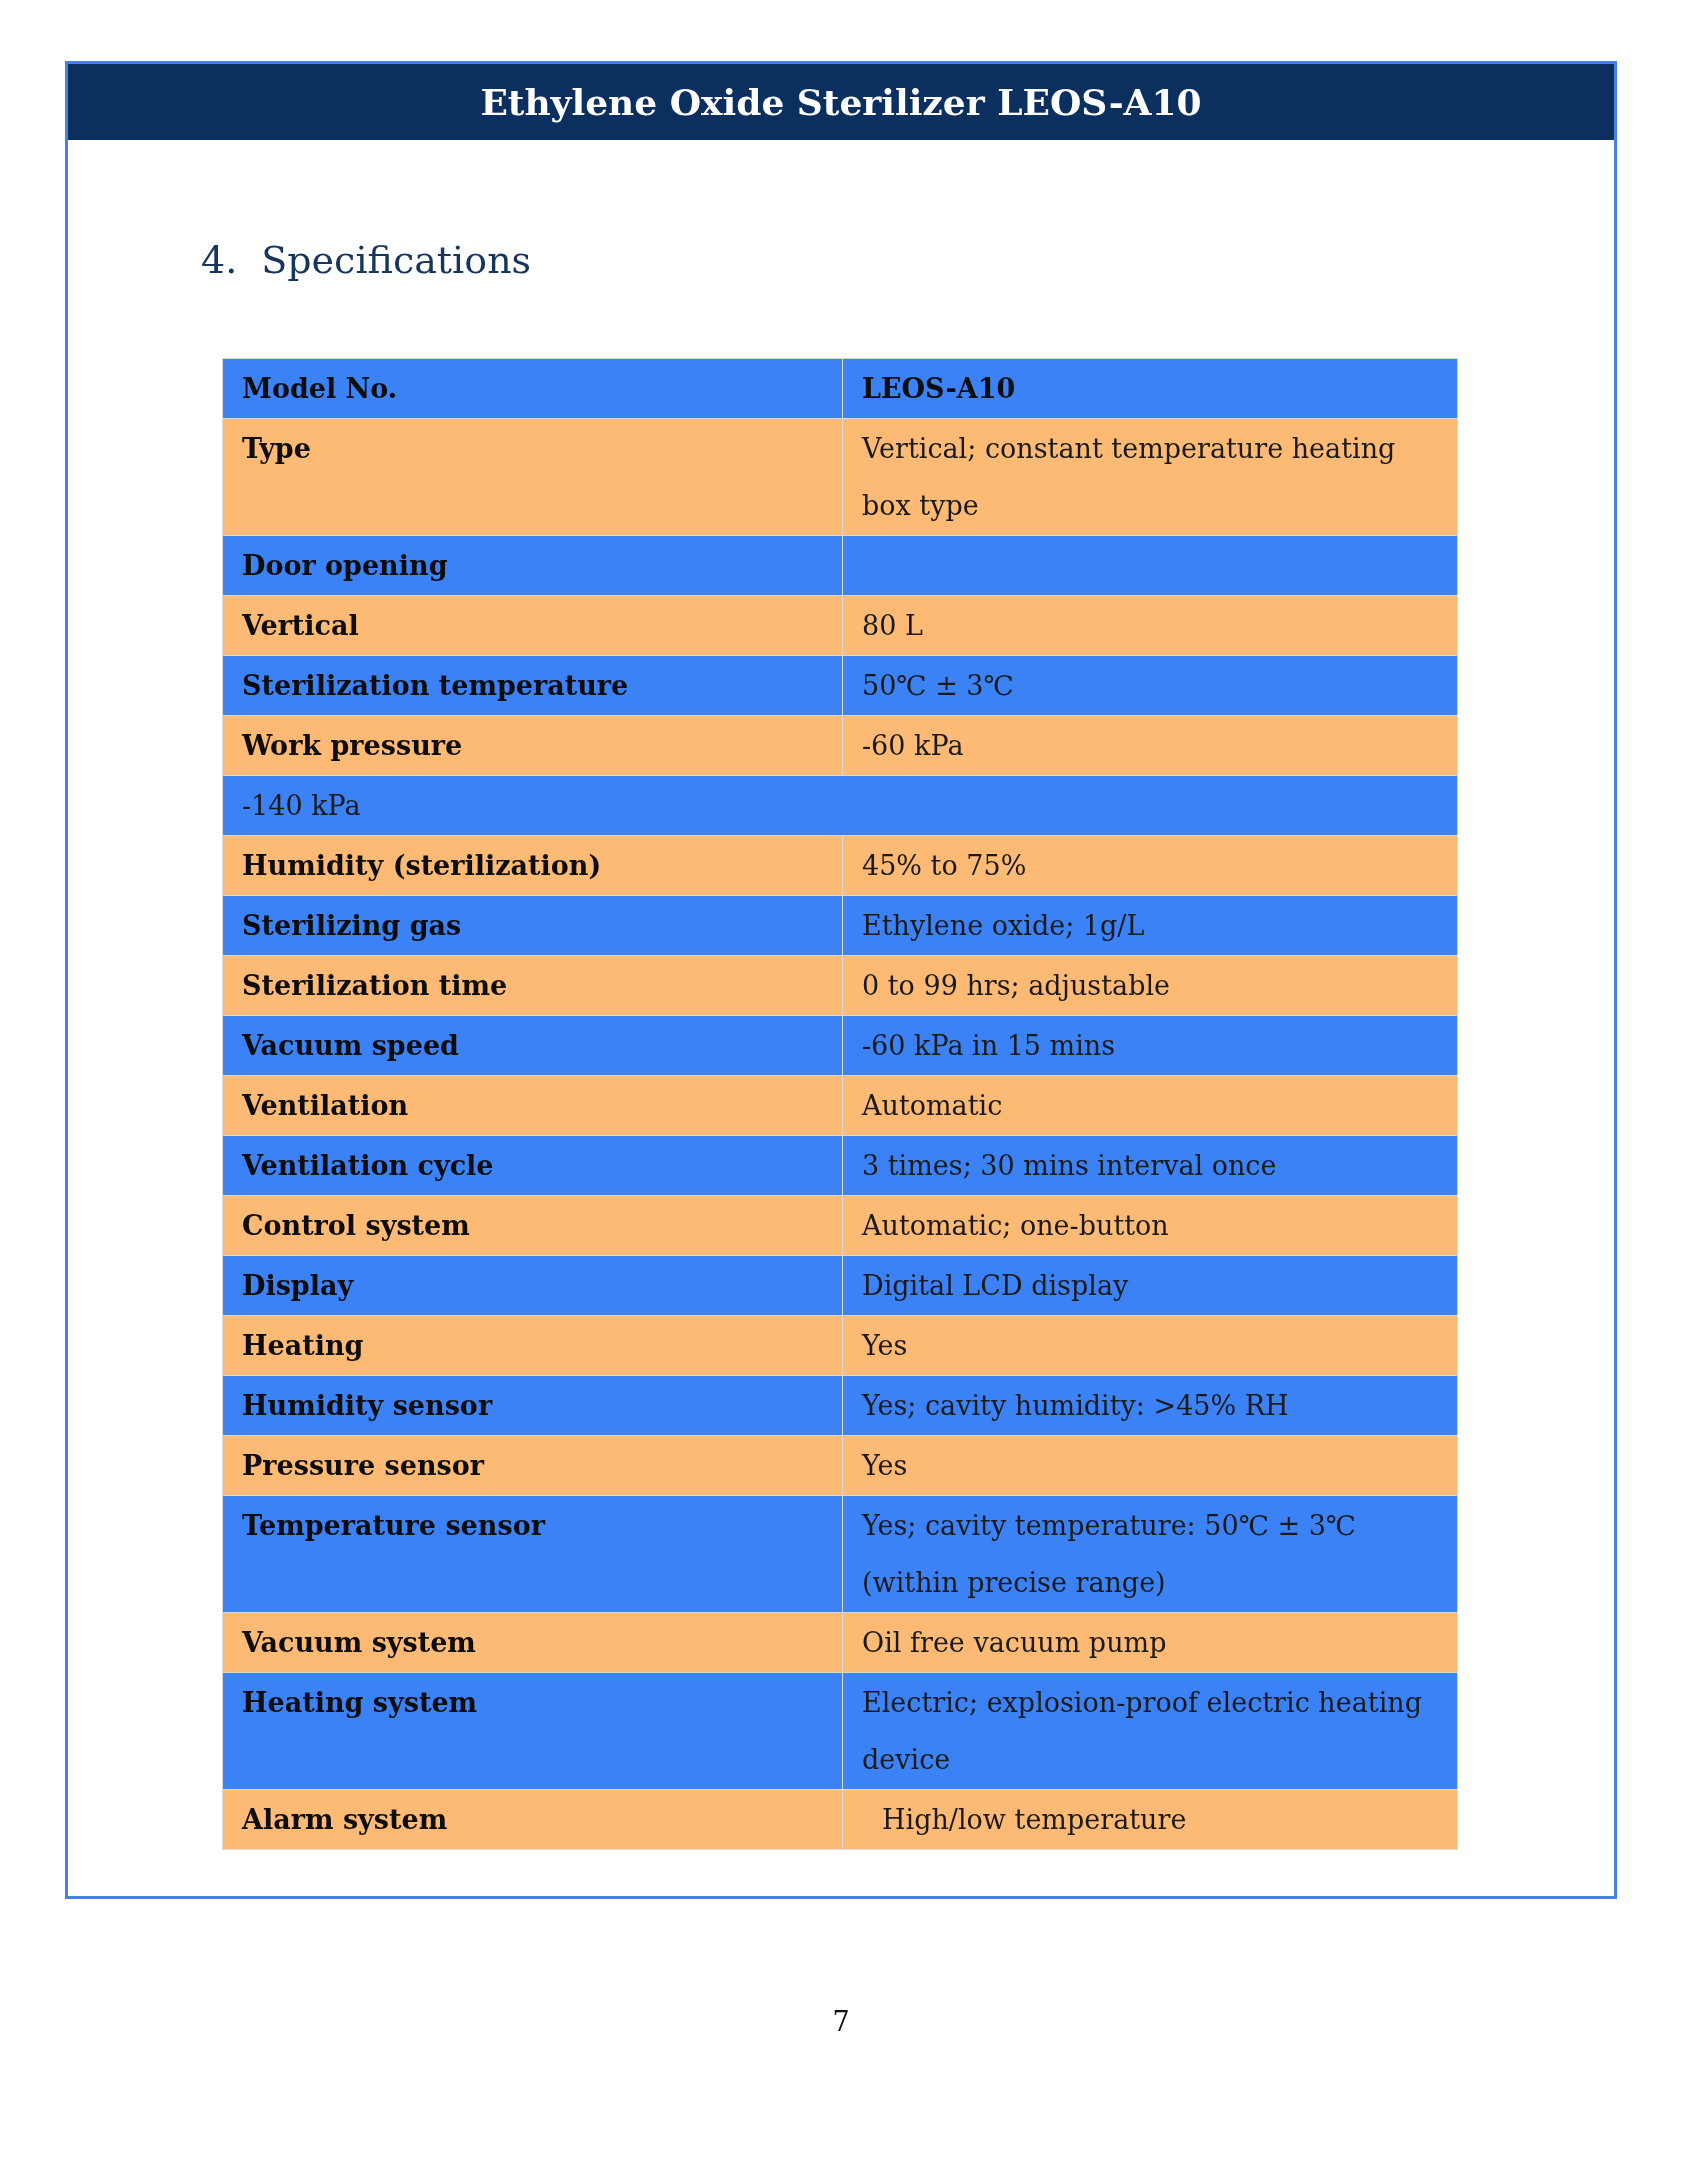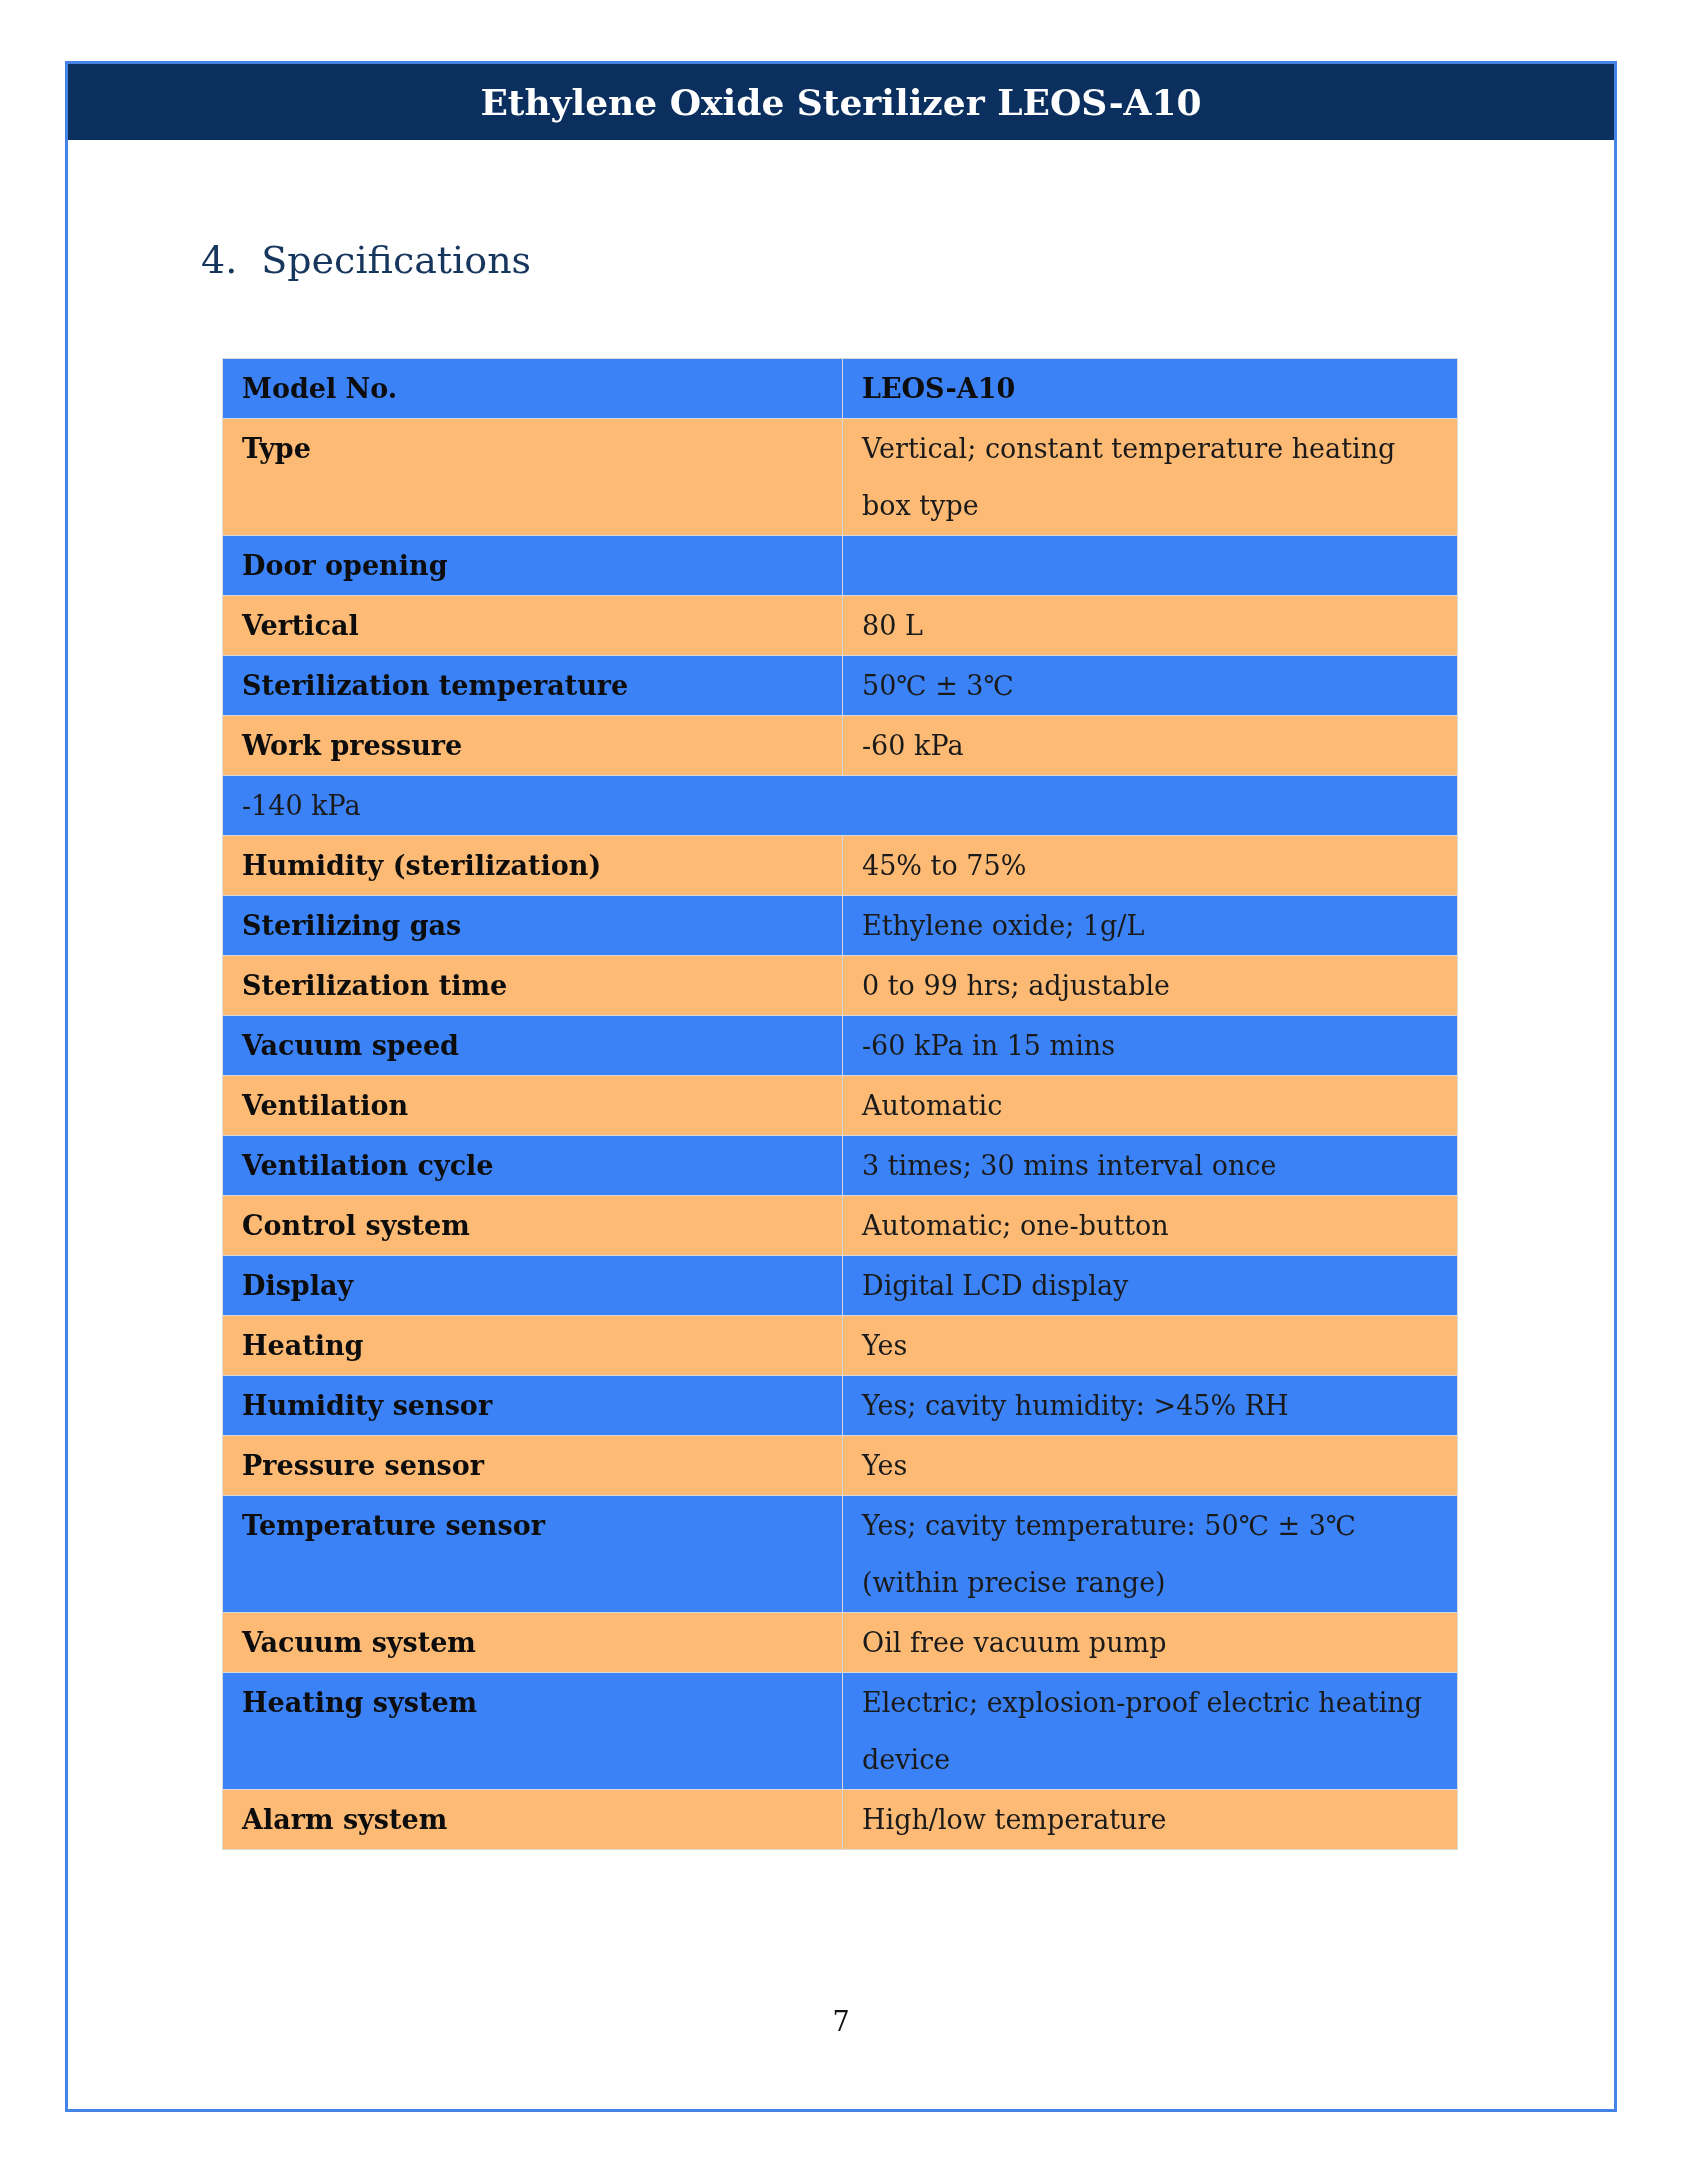--- a/index.html
+++ b/index.html
@@ -8,21 +8,21 @@
     width: 1683px; height: 2178px;
     background: #ffffff;
     font-family: "DejaVu Serif", "Liberation Serif", serif;
     color: #111111;
     overflow: hidden;
     position: relative;
   }
   .frame {
     position: absolute;
     left: 65px; top: 61px;
-    width: 1552px; height: 2051px;
+    width: 1552px; height: 1838px;
     border: 3px solid #4584e6;
     background: #ffffff;
   }
   .header-bar {
     position: absolute;
     left: 0; top: 0;
     width: 100%; height: 76px;
     background: #0b2f5f;
     display: flex;
     align-items: center;
@@ -50,21 +50,21 @@
     width: 1236px;
     border: 1px solid #d9d9d9;
     background: #ffffff;
   }
   .s-row {
     display: flex;
     min-height: 59px;
     border-bottom: 1px solid #d9d9d9;
     background: #3b82f6;
   }
-  .s-row:last-child { border-bottom: none; }
+  .s-row:last-child { border-bottom: none; gap: 20px; }
   .s-row.alt { background: #fdba74; }
   .cell {
     font-size: 27px;
     line-height: 57px;
     padding: 1px 18px 1px 19px;
     white-space: pre;
     overflow: hidden;
   }
   .cell.label {
     flex: 0 0 620px;

